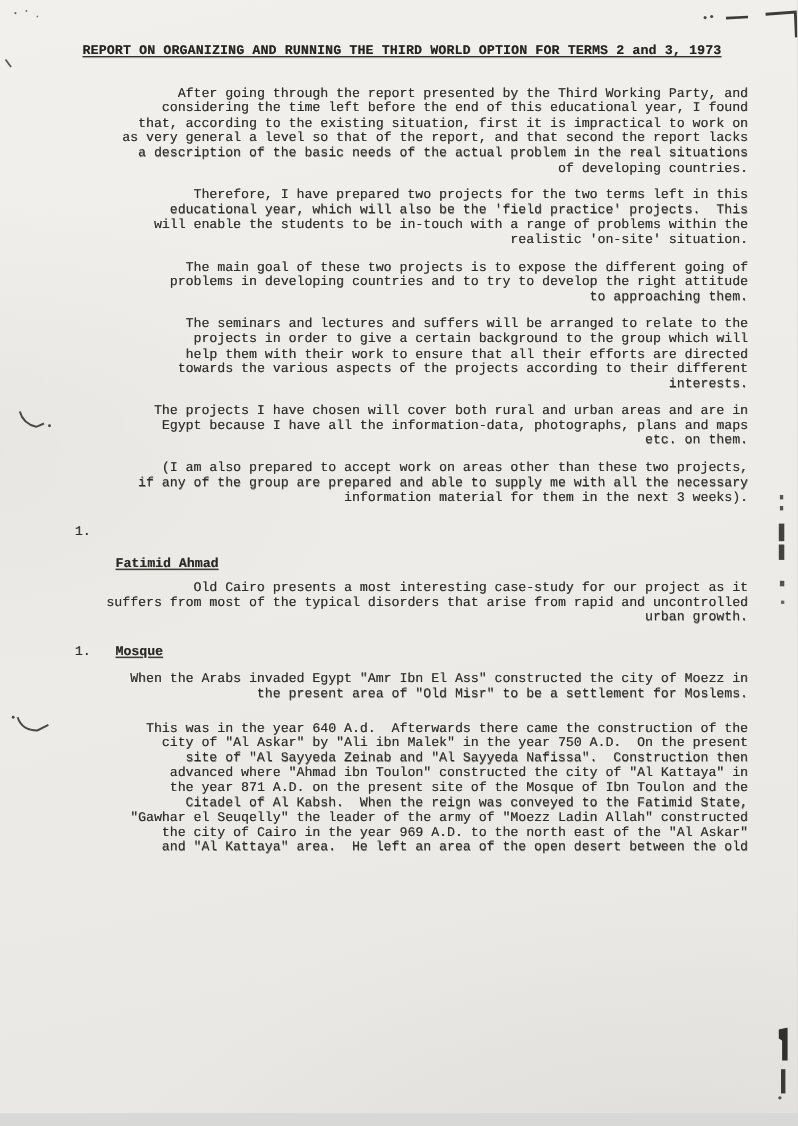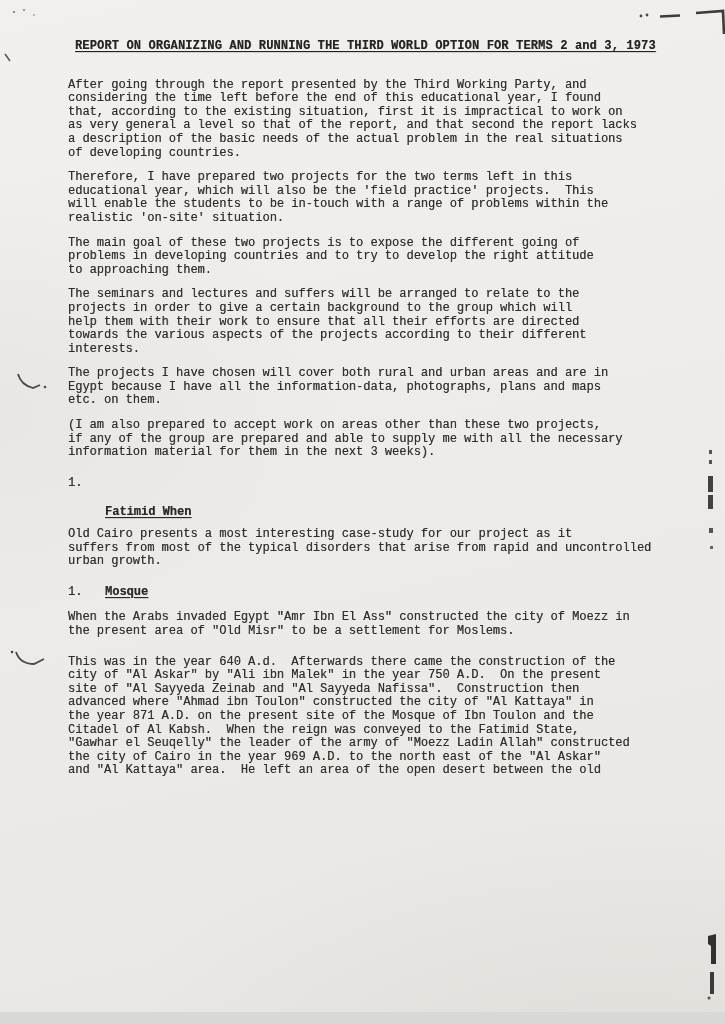--- a/index.html
+++ b/index.html
@@ -28,21 +28,21 @@
     text-shadow:0.3px 0.3px 0.5px rgba(46,44,40,0.55);
   }
   .doc-title {
     font-weight:bold;
     color:#262420;
     text-decoration:underline;
     text-underline-offset:2px;
     letter-spacing:0.15px;
     margin:0 0 25px 7px;
   }
-  .para { margin:0 0 11px 0; }
+  .para { margin:0 0 11px 0;text-align:right; }
   .para.gap-lg { margin-bottom:17px; }
   .item-row { display:flex; margin:5px 0 16px 0; }
   .item-num { width:37px; flex:0 0 37px; }
   .item-title { text-decoration:underline; text-underline-offset:2px; font-weight:bold; color:#2a2824; }
   .subheading {
     margin:0 0 8px 37px;
     text-decoration:underline;
     text-underline-offset:2px;
     font-weight:bold; color:#2a2824;
   }
@@ -87,21 +87,21 @@
 
     <div class="tw para gap-lg">(I am also prepared to accept work on areas other than these two projects,
 if any of the group are prepared and able to supply me with all the necessary
 information material for them in the next 3 weeks).</div>
 
 
     <div class="item-row">
       <div class="tw item-num">1.</div>
     </div>
 
-    <div class="tw subheading">Fatimid When</div>
+    <div class="tw subheading">Fatimid Ahmad</div>
 
     <div class="tw para gap-lg">Old Cairo presents a most interesting case-study for our project as it
 suffers from most of the typical disorders that arise from rapid and uncontrolled
 urban growth.</div>
 
     <div class="hist-row">
       <div class="tw item-num">1.</div>
       <div class="tw item-title">Mosque</div>
     </div>
 

